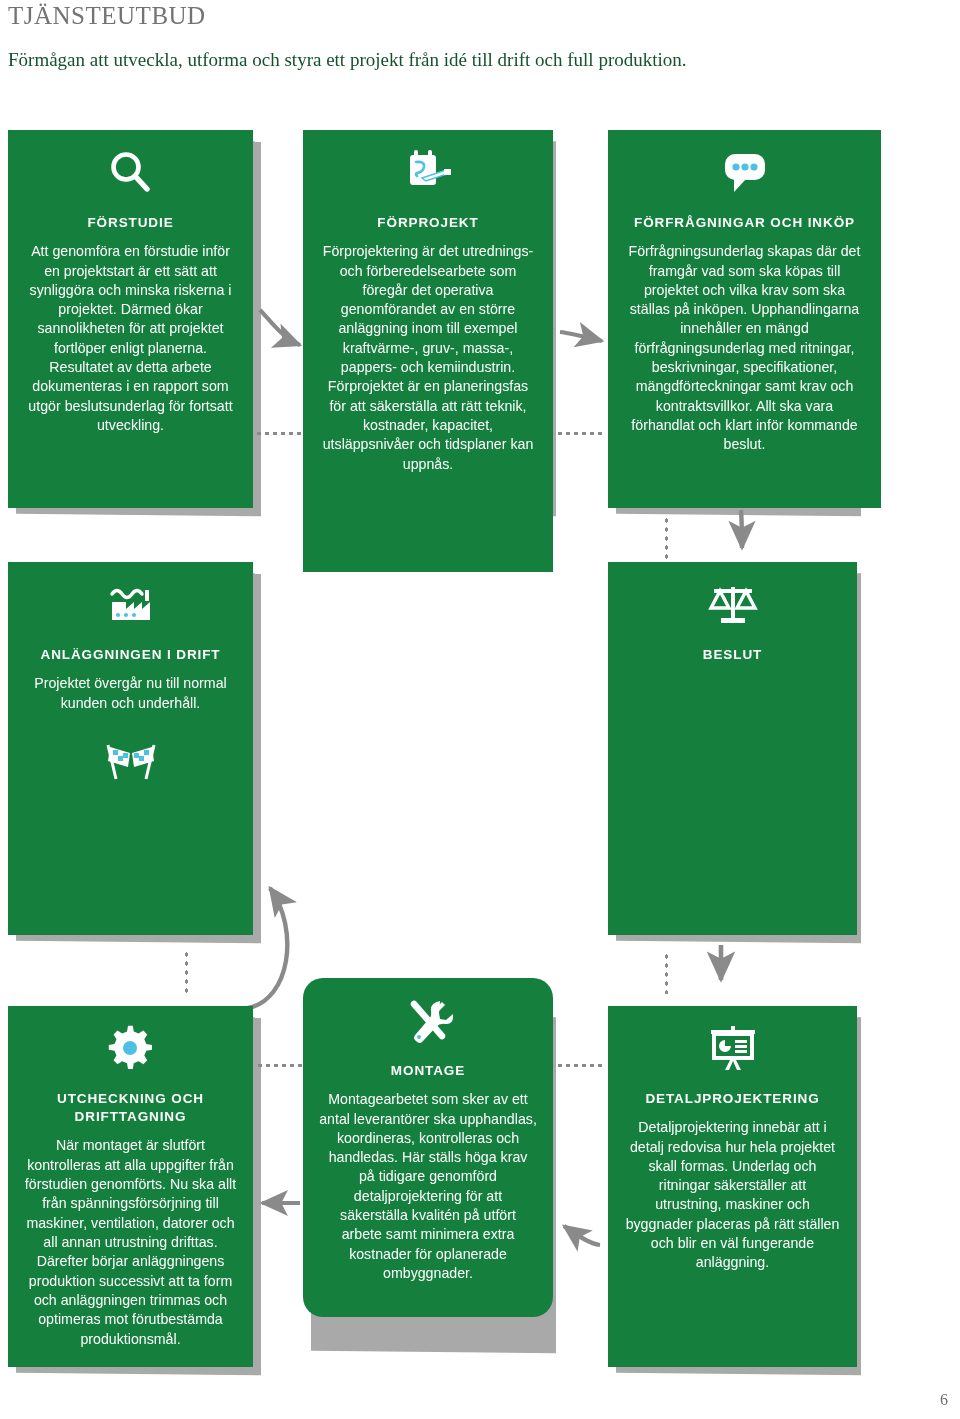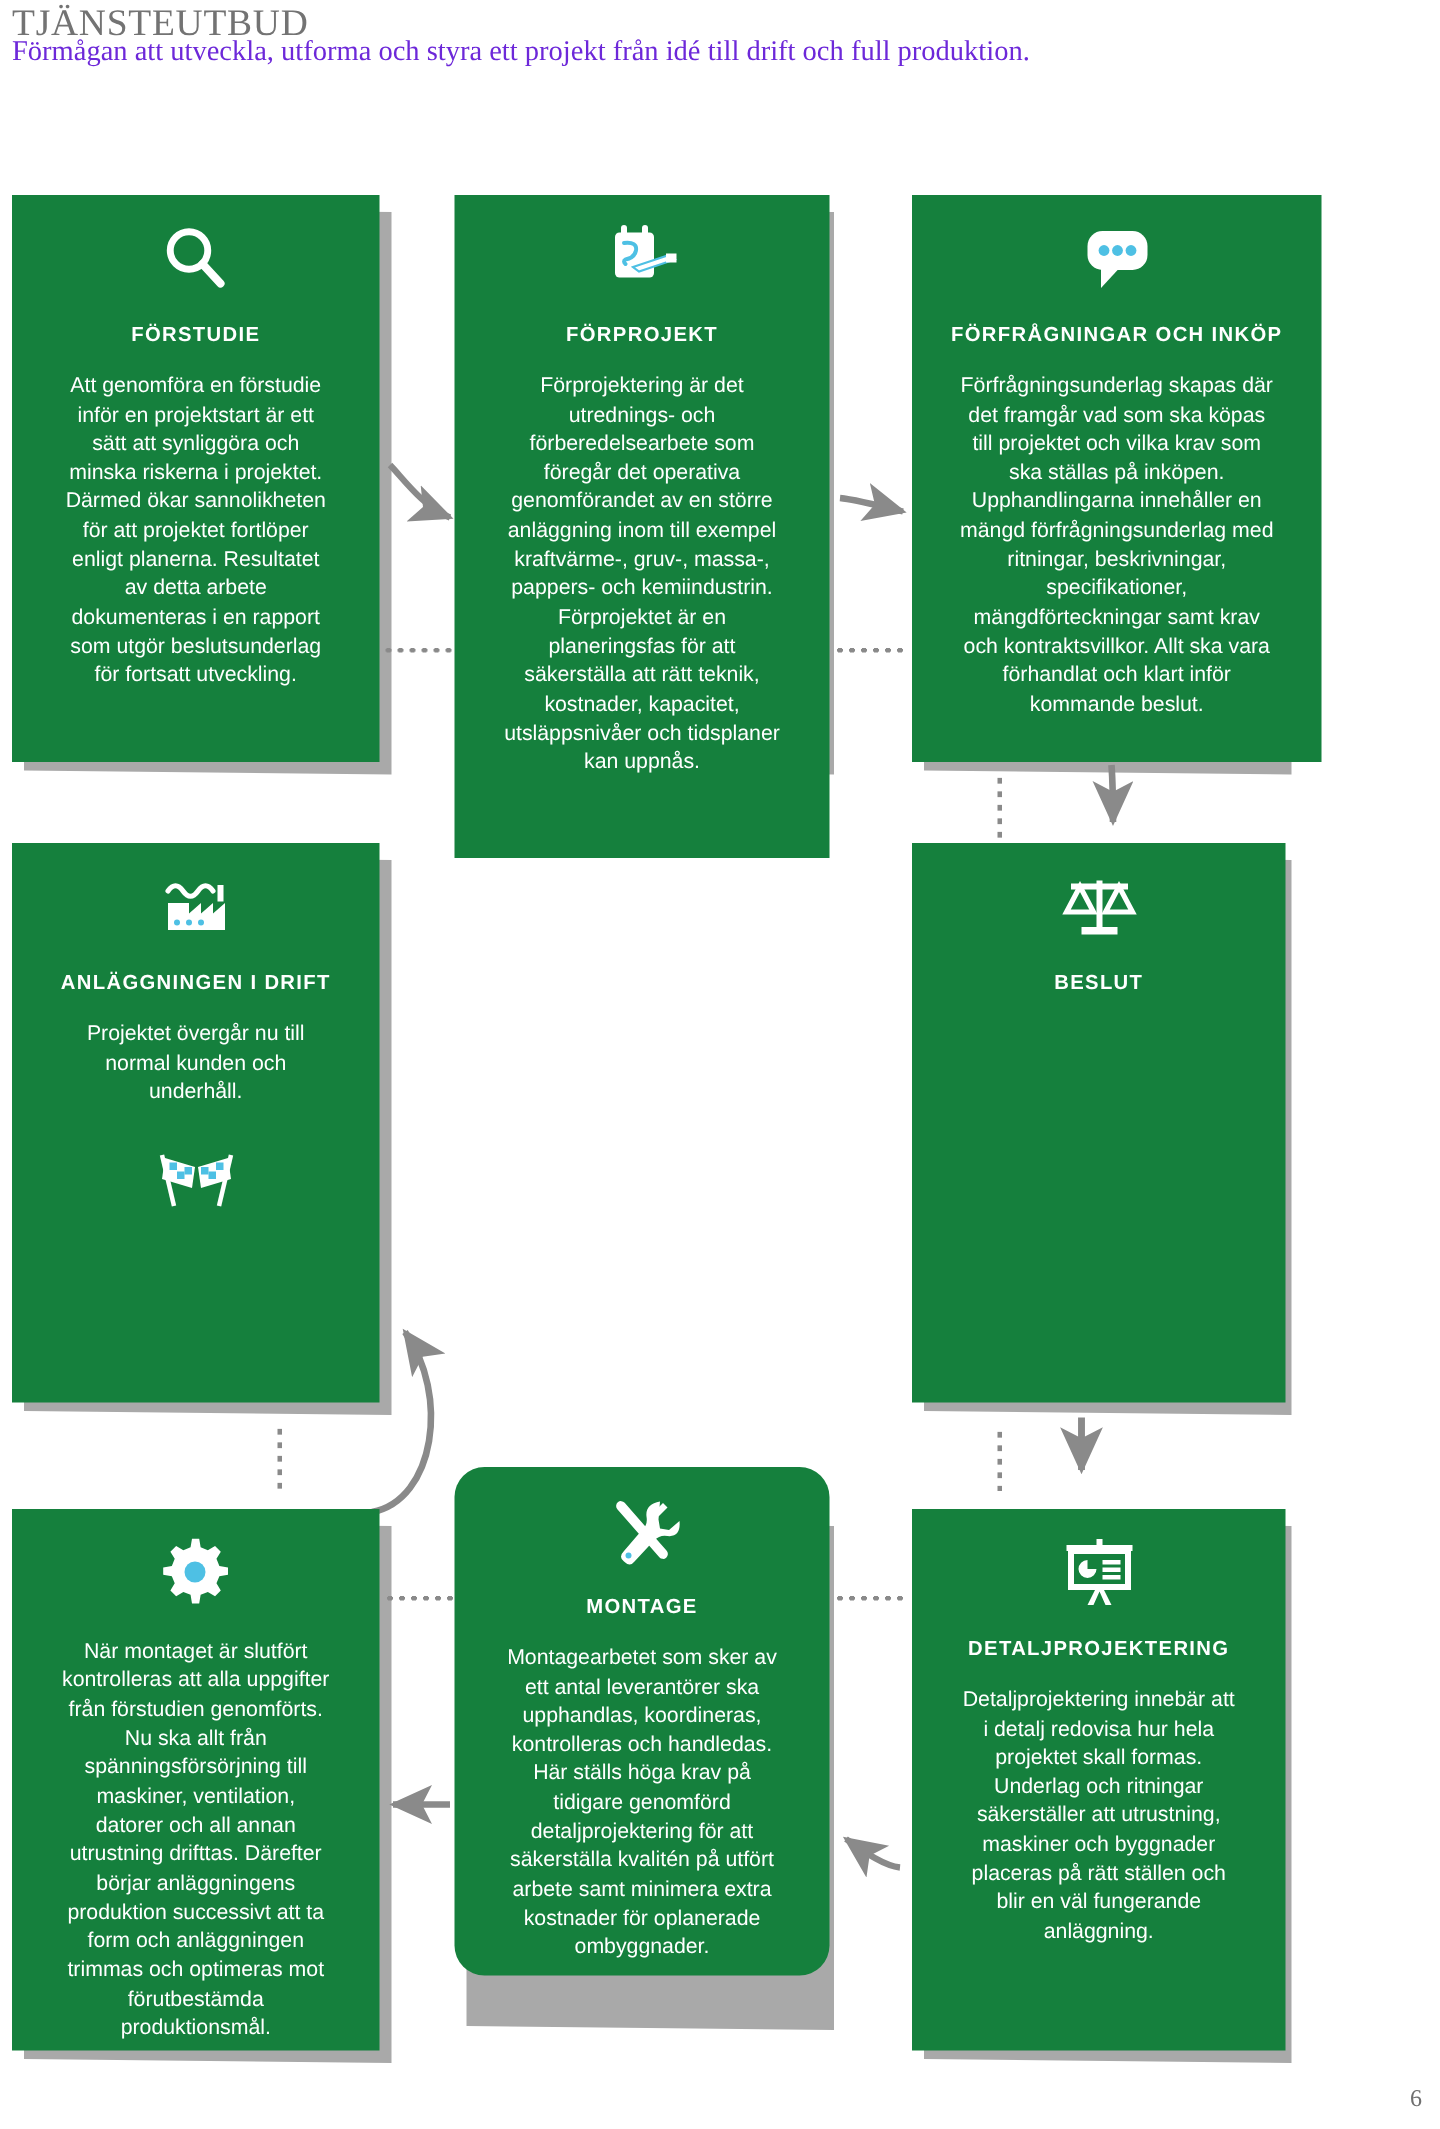--- a/index.html
+++ b/index.html
@@ -23,24 +23,24 @@
     font-family: "Liberation Serif", serif;
     font-size: 25px;
     letter-spacing: 0.5px;
     color: #737373;
     font-weight: 400;
     white-space: nowrap;
   }
   .page-subtitle {
     position: absolute;
     left: 8px;
-    top: 24px;
+    top: 49px;
     font-family: "Liberation Serif", serif;
     font-size: 19px;
-    color: #6d28d9;
+    color: #14532d;
     font-weight: 400;
     white-space: nowrap;
   }
 
   
   .card {
     position: absolute;
     background: #15803d;
     box-sizing: border-box;
     padding: 0;
@@ -68,21 +68,21 @@
     font-weight: bold;
     letter-spacing: 0.9px;
     line-height: 1.35;
     margin: 0 0 10px 0;
     text-transform: uppercase;
   }
   .card-body {
     color: #ffffff;
     font-size: 14.2px;
     line-height: 1.36;
-    margin: 16px;
+    margin: 0;
     padding: 0 2px;
   }
   .card-icon-secondary {
     display: block;
     margin: 26px auto 0 auto;
     line-height: 0;
   }
 
   
   .connector {
@@ -256,20 +256,21 @@
 
 <div class="card-shadow" style="left:16px; top:1016px; width:245px; height:358px; transform:skewY(0.6deg);"></div>
 <div class="card" style="left:8px; top:1006px; width:245px; height:361px;">
   <div class="card-inner">
     <span class="card-icon">
       <svg width="50" height="48" viewBox="0 0 50 48">
         <path d="M25,5 L30,5 L31,11 L36,13 L41,10 L45,14 L42,19 L44,24 L50,25 L50,30 L44,31 L42,36 L45,41 L41,45 L36,42 L31,44 L30,50 L25,50 L24,44 L19,42 L14,45 L10,41 L13,36 L11,31 L5,30 L5,25 L11,24 L13,19 L10,14 L14,10 L19,13 L24,11 Z" fill="#fff" transform="translate(-2,-3) scale(0.96)"></path>
         <circle cx="24" cy="24" r="7" fill="#4ec0e4"></circle>
       </svg>
     </span>
+    <div class="card-title">UTCHECKNING OCH DRIFTTAGNING</div>
     <p class="card-body">När montaget är slutfört kontrolleras att alla uppgifter från förstudien genomförts. Nu ska allt från spänningsförsörjning till maskiner, ventilation, datorer och all annan utrustning drifttas. Därefter börjar anläggningens produktion successivt att ta form och anläggningen trimmas och optimeras mot förutbestämda produktionsmål.</p>
   </div>
 </div>
 
 <div class="card-shadow" style="left:311px; top:1016px; width:245px; height:336px; transform:skewY(0.6deg);"></div>
 <div class="card" style="left:303px; top:978px; width:250px; height:339px;border-radius:20px;">
   <div class="card-inner">
     <span class="card-icon">
       <svg width="52" height="50" viewBox="0 0 52 50">
         <g stroke="#fff" stroke-width="6.5" stroke-linecap="round">

